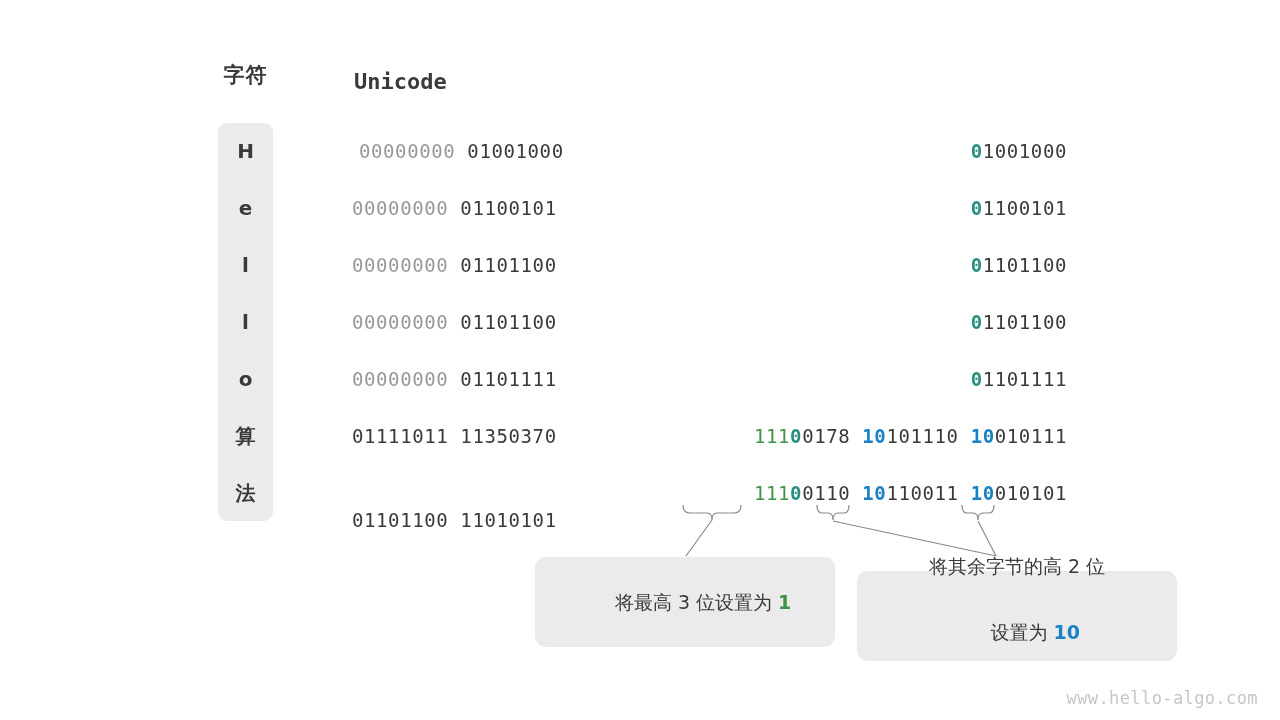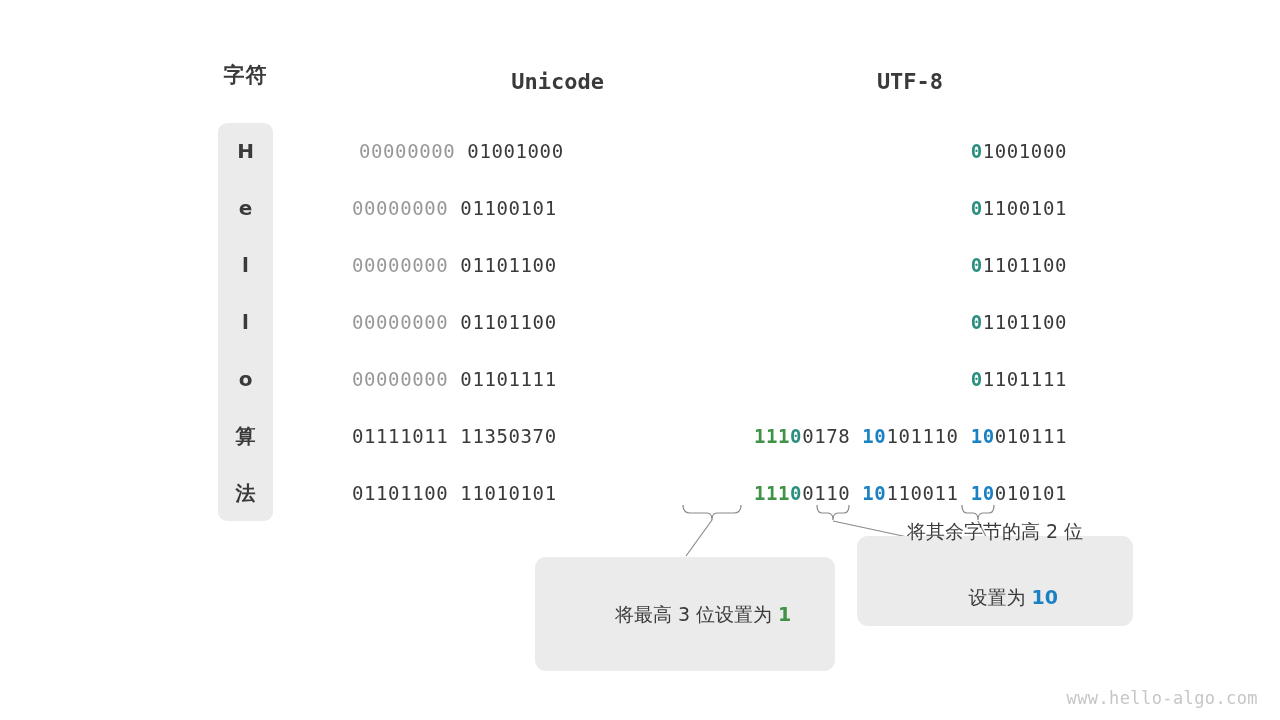--- a/index.html
+++ b/index.html
@@ -36,21 +36,21 @@
     width: 55px;
     text-align: center;
     font-family: "DejaVu Sans", sans-serif;
     font-size: 21px;
     letter-spacing: 1px;
   }
   .hdr-unicode {
     left: 354px;
     top: 69px;
     width: 250px;
-    text-align: right;
+    text-align: left;
     font-family: "DejaVu Sans Mono", monospace;
     font-size: 22px;
   }
   .hdr-utf8 {
     left: 750px;
     top: 69px;
     width: 320px;
     text-align: center;
     font-family: "DejaVu Sans Mono", monospace;
     font-size: 22px;
@@ -101,21 +101,21 @@
     right: 213px;
     height: 57px;
     line-height: 57px;
     font-family: "DejaVu Sans Mono", monospace;
     font-size: 19px;
     letter-spacing: 0.6px;
     white-space: pre;
     text-align: right;
     color: #3a3a3a;
   }
-  .b-green  { color: #3f9246; font-weight: bold; }
+  .b-green  { color: #3f9246; font-weight: normal; }
   .b-teal   { color: #2a8f7f; font-weight: bold; }
   .b-blue   { color: #1a82c4; font-weight: bold; }
   .b-dark   { color: #3a3a3a; }
 
   
   .connectors {
     position: absolute;
     left: 0; top: 0;
     width: 1280px; height: 720px;
     pointer-events: none;
@@ -136,26 +136,26 @@
     box-sizing: border-box;
   }
   .callout-line {
     white-space: pre;
     line-height: 33px;
   }
   .callout-1 {
     left: 535px;
     top: 557px;
     width: 300px;
-    height: 114px;
+    height: 90px;
   }
   .callout-2 {
     left: 857px;
-    top: 536px;
-    width: 276px;
+    top: 571px;
+    width: 320px;
     height: 90px;
   }
   .acc-green { color: #3f9246; font-weight: bold; }
   .acc-blue  { color: #1a82c4; font-weight: bold; }
 
   
   .watermark {
     position: absolute;
     right: 22px;
     bottom: 12px;
@@ -165,40 +165,39 @@
     letter-spacing: 0.4px;
   }
 </style>
 </head>
 <body>
 
 <div class="stage">
 
   <div class="col-header hdr-char">字符</div>
   <div class="col-header hdr-unicode">Unicode</div>
-  <div class="col-header hdr-utf8">UTF-8</div>
 
   <div class="char-panel" id="char-panel">
       <div class="char-cell" style="top: 0px;">H</div>
       <div class="char-cell" style="top: 57px;">e</div>
       <div class="char-cell" style="top: 114px;">l</div>
       <div class="char-cell" style="top: 171px;">l</div>
       <div class="char-cell" style="top: 228px;">o</div>
       <div class="char-cell" style="top: 285px;">算</div>
       <div class="char-cell" style="top: 342px;">法</div>
     </div>
 
   <div id="unicode-col">
       <div class="uni-row" style="top: 123px; margin-left: 7px;"><span class="uni-pad">00000000 </span><span class="uni-main">01001000</span></div>
       <div class="uni-row" style="top: 180px;"><span class="uni-pad">00000000 </span><span class="uni-main">01100101</span></div>
       <div class="uni-row" style="top: 237px;"><span class="uni-pad">00000000 </span><span class="uni-main">01101100</span></div>
       <div class="uni-row" style="top: 294px;"><span class="uni-pad">00000000 </span><span class="uni-main">01101100</span></div>
       <div class="uni-row" style="top: 351px;"><span class="uni-pad">00000000 </span><span class="uni-main">01101111</span></div>
       <div class="uni-row" style="top: 408px;"><span class="uni-main">01111011 </span><span class="uni-main">11350370</span></div>
-      <div class="uni-row" style="top: 465px;"><span class="uni-main">01101100 </span><span class="uni-main">11010101</span></div>
+      <div class="uni-row" style="top: 492px;"><span class="uni-main">01101100 </span><span class="uni-main">11010101</span></div>
     </div>
 
   <div id="utf8-col">
       <div class="utf-row" style="top: 123px;"><span class="b-teal">0</span><span class="b-dark">1001000</span></div>
       <div class="utf-row" style="top: 180px;"><span class="b-teal">0</span><span class="b-dark">1100101</span></div>
       <div class="utf-row" style="top: 237px;"><span class="b-teal">0</span><span class="b-dark">1101100</span></div>
       <div class="utf-row" style="top: 294px;"><span class="b-teal">0</span><span class="b-dark">1101100</span></div>
       <div class="utf-row" style="top: 351px;"><span class="b-teal">0</span><span class="b-dark">1101111</span></div>
       <div class="utf-row" style="top: 408px;"><span class="b-green">111</span><span class="b-teal">0</span><span class="b-dark">0178</span><span class="b-dark"> </span><span class="b-blue">10</span><span class="b-dark">101110</span><span class="b-dark"> </span><span class="b-blue">10</span><span class="b-dark">010111</span></div>
       <div class="utf-row" style="top: 465px; margin-left: 28px;"><span class="b-green">111</span><span class="b-teal">0</span><span class="b-dark">0110</span><span class="b-dark"> </span><span class="b-blue">10</span><span class="b-dark">110011</span><span class="b-dark"> </span><span class="b-blue">10</span><span class="b-dark">010101</span></div>

